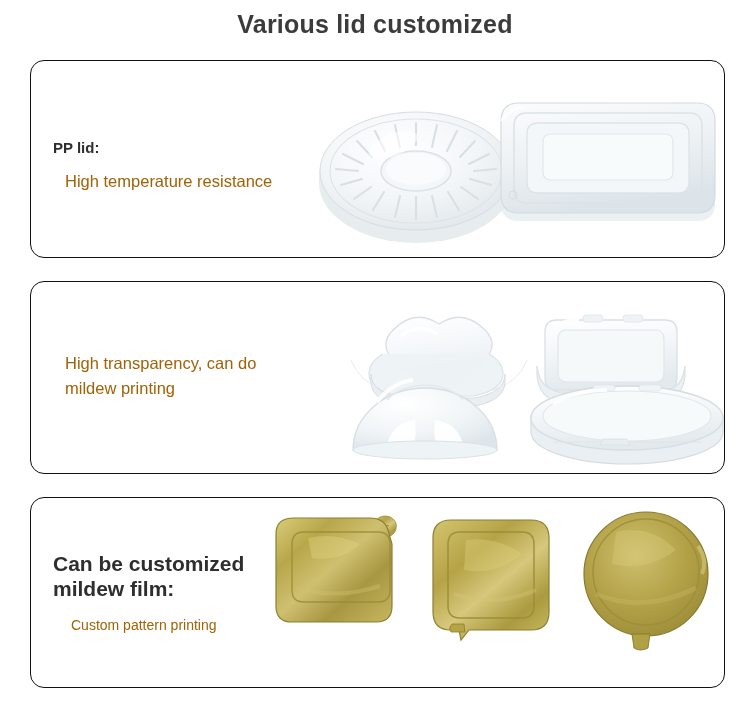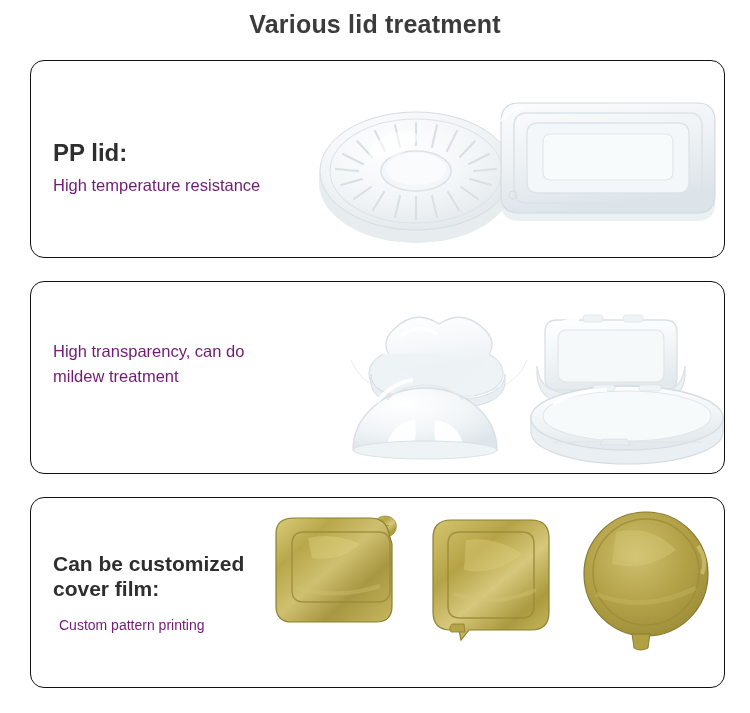--- a/index.html
+++ b/index.html
@@ -43,32 +43,32 @@
   #panel-pp  { top: 60px;  height: 198px; }
   #panel-pe  { top: 281px; height: 193px; }
   #panel-cf  { top: 497px; height: 191px; }
 
   .panel-text {
     position: absolute;
     left: 22px;
     box-sizing: border-box;
   }
   .panel-heading {
-    font-size: 24px;
+    font-size: 15px;
     font-weight: bold;
     color: #2e2e2e;
     line-height: 1.18;
     margin: 0 0 6px 0;
     white-space: pre-line;
   }
   .panel-sub {
     font-size: 16.5px;
-    color: #701a75;
+    color: #a16207;
     line-height: 1.5;
-    margin: 0;
+    margin: 12px;
     white-space: pre-line;
   }
 
   #panel-pp .panel-text { top: 78px; }
   #panel-pe .panel-text { top: 57px; }
   #panel-cf .panel-text { top: 53px; }
   #panel-cf .panel-heading { font-size: 21px; line-height: 1.2; }
   #panel-cf .panel-sub { margin-top: 14px; padding-left: 6px; font-size: 14px; }
 
   
@@ -79,21 +79,21 @@
   .art svg { display: block; }
 
   
   #art-pp { top: 0;  left: 270px; width: 425px; height: 196px; }
   #art-pe { top: 0;  left: 300px; width: 395px; height: 191px; }
   #art-cf { top: 0;  left: 215px; width: 480px; height: 189px; }
 </style>
 </head>
 <body>
 
-<div class="page-title">Various lid treatment</div>
+<div class="page-title">Various lid customized</div>
 
 <div class="panel" id="panel-pp">
 
   <div class="panel-text">
     <p class="panel-heading">PP lid:</p>
     <p class="panel-sub">High temperature resistance</p>
   </div>
 
   <div class="art" id="art-pp">
     <svg width="425" height="196" viewBox="0 0 425 196" xmlns="http://www.w3.org/2000/svg">
@@ -157,21 +157,21 @@
         <path d="M200 60 q8 -12 22 -14" stroke="#ffffff" stroke-width="3" fill="none" opacity="0.8"></path>
       </g>
     </svg>
   </div>
 </div>
 
 <div class="panel" id="panel-pe">
 
   <div class="panel-text">
     <p class="panel-sub">High transparency, can do
-mildew treatment</p>
+mildew printing</p>
   </div>
 
   <div class="art" id="art-pe">
     <svg width="395" height="191" viewBox="0 0 395 191" xmlns="http://www.w3.org/2000/svg">
       <defs>
         <linearGradient id="peGlass" x1="0" y1="0" x2="0.2" y2="1">
           <stop offset="0%" stop-color="#ffffff"></stop>
           <stop offset="45%" stop-color="#f4f7f9"></stop>
           <stop offset="100%" stop-color="#e3e9ed"></stop>
         </linearGradient>
@@ -221,21 +221,21 @@
         <path d="M222 122 q24 -14 54 -14" stroke="#ffffff" stroke-width="3.5" fill="none" opacity="0.85"></path>
       </g>
     </svg>
   </div>
 </div>
 
 <div class="panel" id="panel-cf">
 
   <div class="panel-text">
     <p class="panel-heading">Can be customized
-cover film:</p>
+mildew film:</p>
     <p class="panel-sub">Custom pattern printing</p>
   </div>
 
   <div class="art" id="art-cf">
     <svg width="480" height="189" viewBox="0 0 480 189" xmlns="http://www.w3.org/2000/svg">
       <defs>
         <linearGradient id="gold1" x1="0" y1="0" x2="1" y2="1">
           <stop offset="0%" stop-color="#d9cd7a"></stop>
           <stop offset="25%" stop-color="#b8a74a"></stop>
           <stop offset="48%" stop-color="#cfc070"></stop>

